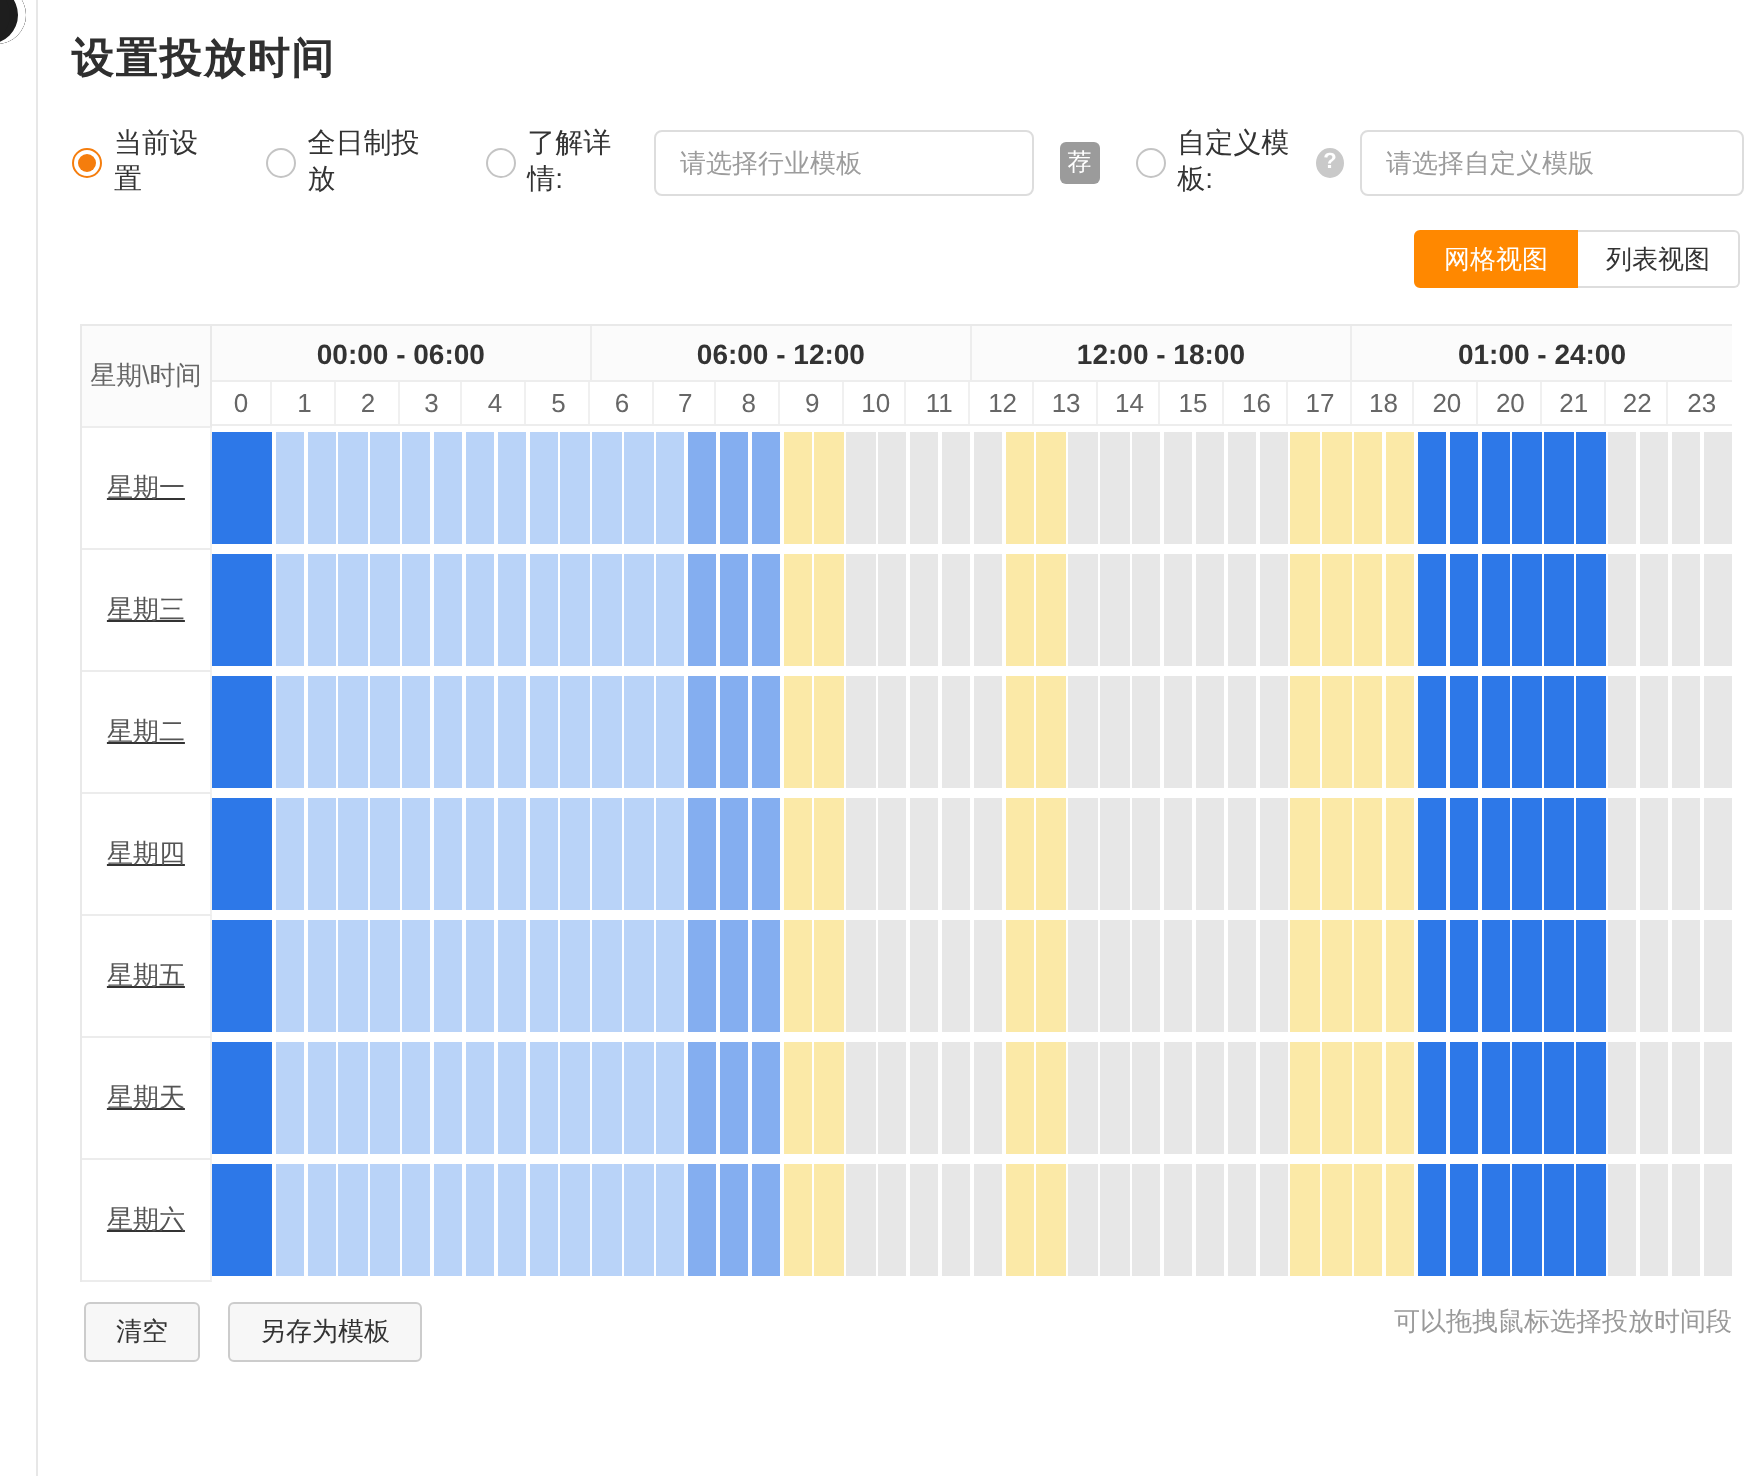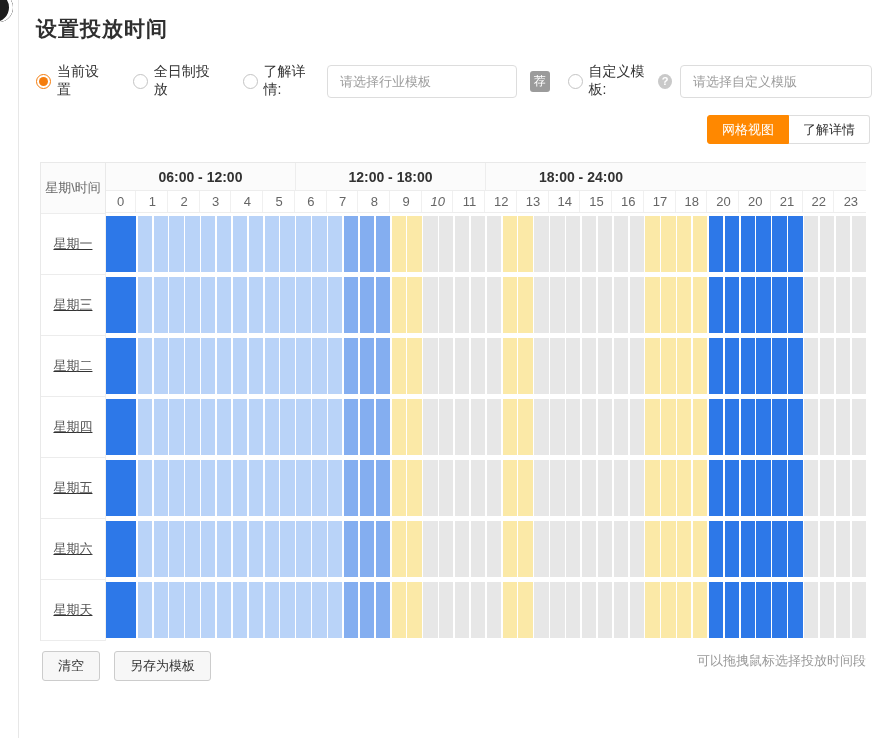--- a/index.html
+++ b/index.html
@@ -92,44 +92,45 @@
     <label class="radio" style="margin-left:18px">
       <span class="rb"></span>
       <span>自定义模板:</span>
     </label>
     <span class="help">?</span>
     <input class="combo" style="width: 192px;" type="text" readonly="" placeholder="请选择自定义模版">
   </div>
 
   <div class="view-toggle">
     <div class="vbtn active">网格视图</div>
-    <div class="vbtn inactive">了解详情</div>
+    <div class="vbtn inactive">列表视图</div>
   </div>
 
   <div class="table">
     <div class="thead">
       <div class="corner">星期\时间</div>
       <div class="head-right">
         <div class="group-row">
+            <div class="group-cell">00:00 - 06:00</div>
             <div class="group-cell">06:00 - 12:00</div>
             <div class="group-cell">12:00 - 18:00</div>
-            <div class="group-cell">18:00 - 24:00</div>
+            <div class="group-cell">01:00 - 24:00</div>
           </div>
         <div class="hour-row">
             <div class="hour-cell" style="grid-column: 1 / 3;">0</div>
             <div class="hour-cell" style="grid-column: 3 / 5;">1</div>
             <div class="hour-cell" style="grid-column: 5 / 7;">2</div>
             <div class="hour-cell" style="grid-column: 7 / 9;">3</div>
             <div class="hour-cell" style="grid-column: 9 / 11;">4</div>
             <div class="hour-cell" style="grid-column: 11 / 13;">5</div>
             <div class="hour-cell" style="grid-column: 13 / 15;">6</div>
             <div class="hour-cell" style="grid-column: 15 / 17;">7</div>
             <div class="hour-cell" style="grid-column: 17 / 19;">8</div>
             <div class="hour-cell" style="grid-column: 19 / 21;">9</div>
-            <div class="hour-cell" style="grid-column: 21 / 23; font-style: italic;">10</div>
+            <div class="hour-cell" style="grid-column: 21 / 23;">10</div>
             <div class="hour-cell" style="grid-column: 23 / 25;">11</div>
             <div class="hour-cell" style="grid-column: 25 / 27;">12</div>
             <div class="hour-cell" style="grid-column: 27 / 29;">13</div>
             <div class="hour-cell" style="grid-column: 29 / 31;">14</div>
             <div class="hour-cell" style="grid-column: 31 / 33;">15</div>
             <div class="hour-cell" style="grid-column: 33 / 35;">16</div>
             <div class="hour-cell" style="grid-column: 35 / 37;">17</div>
             <div class="hour-cell" style="grid-column: 37 / 39;">18</div>
             <div class="hour-cell" style="grid-column: 39 / 41;">20</div>
             <div class="hour-cell" style="grid-column: 41 / 43;">20</div>
@@ -394,73 +395,73 @@
             <div class="cell" style="background: rgb(45, 120, 232); grid-column: 42 / 43;"></div>
             <div class="cell" style="background: rgb(45, 120, 232); grid-column: 43 / 44;"></div>
             <div class="cell" style="background: rgb(45, 120, 232); grid-column: 44 / 45;"></div>
             <div class="cell" style="background: rgb(231, 231, 231); grid-column: 45 / 46;"></div>
             <div class="cell" style="background: rgb(231, 231, 231); grid-column: 46 / 47;"></div>
             <div class="cell" style="background: rgb(231, 231, 231); grid-column: 47 / 48;"></div>
             <div class="cell" style="background: rgb(231, 231, 231); grid-column: 48 / 49;"></div>
           </div>
         </div>
         <div class="day-row">
+          <div class="day-label">星期天</div>
+          <div class="cells">
+            <div class="cell" style="background: rgb(45, 120, 232); grid-column: 1 / 3;"></div>
+            <div class="cell" style="background: rgb(185, 211, 248); grid-column: 3 / 4;"></div>
+            <div class="cell" style="background: rgb(185, 211, 248); grid-column: 4 / 5;"></div>
+            <div class="cell" style="background: rgb(185, 211, 248); grid-column: 5 / 6;"></div>
+            <div class="cell" style="background: rgb(185, 211, 248); grid-column: 6 / 7;"></div>
+            <div class="cell" style="background: rgb(185, 211, 248); grid-column: 7 / 8;"></div>
+            <div class="cell" style="background: rgb(185, 211, 248); grid-column: 8 / 9;"></div>
+            <div class="cell" style="background: rgb(185, 211, 248); grid-column: 9 / 10;"></div>
+            <div class="cell" style="background: rgb(185, 211, 248); grid-column: 10 / 11;"></div>
+            <div class="cell" style="background: rgb(185, 211, 248); grid-column: 11 / 12;"></div>
+            <div class="cell" style="background: rgb(185, 211, 248); grid-column: 12 / 13;"></div>
+            <div class="cell" style="background: rgb(185, 211, 248); grid-column: 13 / 14;"></div>
+            <div class="cell" style="background: rgb(185, 211, 248); grid-column: 14 / 15;"></div>
+            <div class="cell" style="background: rgb(185, 211, 248); grid-column: 15 / 16;"></div>
+            <div class="cell" style="background: rgb(132, 174, 240); grid-column: 16 / 17;"></div>
+            <div class="cell" style="background: rgb(132, 174, 240); grid-column: 17 / 18;"></div>
+            <div class="cell" style="background: rgb(132, 174, 240); grid-column: 18 / 19;"></div>
+            <div class="cell" style="background: rgb(251, 233, 167); grid-column: 19 / 20;"></div>
+            <div class="cell" style="background: rgb(251, 233, 167); grid-column: 20 / 21;"></div>
+            <div class="cell" style="background: rgb(231, 231, 231); grid-column: 21 / 22;"></div>
+            <div class="cell" style="background: rgb(231, 231, 231); grid-column: 22 / 23;"></div>
+            <div class="cell" style="background: rgb(231, 231, 231); grid-column: 23 / 24;"></div>
+            <div class="cell" style="background: rgb(231, 231, 231); grid-column: 24 / 25;"></div>
+            <div class="cell" style="background: rgb(231, 231, 231); grid-column: 25 / 26;"></div>
+            <div class="cell" style="background: rgb(251, 233, 167); grid-column: 26 / 27;"></div>
+            <div class="cell" style="background: rgb(251, 233, 167); grid-column: 27 / 28;"></div>
+            <div class="cell" style="background: rgb(231, 231, 231); grid-column: 28 / 29;"></div>
+            <div class="cell" style="background: rgb(231, 231, 231); grid-column: 29 / 30;"></div>
+            <div class="cell" style="background: rgb(231, 231, 231); grid-column: 30 / 31;"></div>
+            <div class="cell" style="background: rgb(231, 231, 231); grid-column: 31 / 32;"></div>
+            <div class="cell" style="background: rgb(231, 231, 231); grid-column: 32 / 33;"></div>
+            <div class="cell" style="background: rgb(231, 231, 231); grid-column: 33 / 34;"></div>
+            <div class="cell" style="background: rgb(231, 231, 231); grid-column: 34 / 35;"></div>
+            <div class="cell" style="background: rgb(251, 233, 167); grid-column: 35 / 36;"></div>
+            <div class="cell" style="background: rgb(251, 233, 167); grid-column: 36 / 37;"></div>
+            <div class="cell" style="background: rgb(251, 233, 167); grid-column: 37 / 38;"></div>
+            <div class="cell" style="background: rgb(251, 233, 167); grid-column: 38 / 39;"></div>
+            <div class="cell" style="background: rgb(45, 120, 232); grid-column: 39 / 40;"></div>
+            <div class="cell" style="background: rgb(45, 120, 232); grid-column: 40 / 41;"></div>
+            <div class="cell" style="background: rgb(45, 120, 232); grid-column: 41 / 42;"></div>
+            <div class="cell" style="background: rgb(45, 120, 232); grid-column: 42 / 43;"></div>
+            <div class="cell" style="background: rgb(45, 120, 232); grid-column: 43 / 44;"></div>
+            <div class="cell" style="background: rgb(45, 120, 232); grid-column: 44 / 45;"></div>
+            <div class="cell" style="background: rgb(231, 231, 231); grid-column: 45 / 46;"></div>
+            <div class="cell" style="background: rgb(231, 231, 231); grid-column: 46 / 47;"></div>
+            <div class="cell" style="background: rgb(231, 231, 231); grid-column: 47 / 48;"></div>
+            <div class="cell" style="background: rgb(231, 231, 231); grid-column: 48 / 49;"></div>
+          </div>
+        </div>
+        <div class="day-row">
           <div class="day-label">星期六</div>
-          <div class="cells">
-            <div class="cell" style="background: rgb(45, 120, 232); grid-column: 1 / 3;"></div>
-            <div class="cell" style="background: rgb(185, 211, 248); grid-column: 3 / 4;"></div>
-            <div class="cell" style="background: rgb(185, 211, 248); grid-column: 4 / 5;"></div>
-            <div class="cell" style="background: rgb(185, 211, 248); grid-column: 5 / 6;"></div>
-            <div class="cell" style="background: rgb(185, 211, 248); grid-column: 6 / 7;"></div>
-            <div class="cell" style="background: rgb(185, 211, 248); grid-column: 7 / 8;"></div>
-            <div class="cell" style="background: rgb(185, 211, 248); grid-column: 8 / 9;"></div>
-            <div class="cell" style="background: rgb(185, 211, 248); grid-column: 9 / 10;"></div>
-            <div class="cell" style="background: rgb(185, 211, 248); grid-column: 10 / 11;"></div>
-            <div class="cell" style="background: rgb(185, 211, 248); grid-column: 11 / 12;"></div>
-            <div class="cell" style="background: rgb(185, 211, 248); grid-column: 12 / 13;"></div>
-            <div class="cell" style="background: rgb(185, 211, 248); grid-column: 13 / 14;"></div>
-            <div class="cell" style="background: rgb(185, 211, 248); grid-column: 14 / 15;"></div>
-            <div class="cell" style="background: rgb(185, 211, 248); grid-column: 15 / 16;"></div>
-            <div class="cell" style="background: rgb(132, 174, 240); grid-column: 16 / 17;"></div>
-            <div class="cell" style="background: rgb(132, 174, 240); grid-column: 17 / 18;"></div>
-            <div class="cell" style="background: rgb(132, 174, 240); grid-column: 18 / 19;"></div>
-            <div class="cell" style="background: rgb(251, 233, 167); grid-column: 19 / 20;"></div>
-            <div class="cell" style="background: rgb(251, 233, 167); grid-column: 20 / 21;"></div>
-            <div class="cell" style="background: rgb(231, 231, 231); grid-column: 21 / 22;"></div>
-            <div class="cell" style="background: rgb(231, 231, 231); grid-column: 22 / 23;"></div>
-            <div class="cell" style="background: rgb(231, 231, 231); grid-column: 23 / 24;"></div>
-            <div class="cell" style="background: rgb(231, 231, 231); grid-column: 24 / 25;"></div>
-            <div class="cell" style="background: rgb(231, 231, 231); grid-column: 25 / 26;"></div>
-            <div class="cell" style="background: rgb(251, 233, 167); grid-column: 26 / 27;"></div>
-            <div class="cell" style="background: rgb(251, 233, 167); grid-column: 27 / 28;"></div>
-            <div class="cell" style="background: rgb(231, 231, 231); grid-column: 28 / 29;"></div>
-            <div class="cell" style="background: rgb(231, 231, 231); grid-column: 29 / 30;"></div>
-            <div class="cell" style="background: rgb(231, 231, 231); grid-column: 30 / 31;"></div>
-            <div class="cell" style="background: rgb(231, 231, 231); grid-column: 31 / 32;"></div>
-            <div class="cell" style="background: rgb(231, 231, 231); grid-column: 32 / 33;"></div>
-            <div class="cell" style="background: rgb(231, 231, 231); grid-column: 33 / 34;"></div>
-            <div class="cell" style="background: rgb(231, 231, 231); grid-column: 34 / 35;"></div>
-            <div class="cell" style="background: rgb(251, 233, 167); grid-column: 35 / 36;"></div>
-            <div class="cell" style="background: rgb(251, 233, 167); grid-column: 36 / 37;"></div>
-            <div class="cell" style="background: rgb(251, 233, 167); grid-column: 37 / 38;"></div>
-            <div class="cell" style="background: rgb(251, 233, 167); grid-column: 38 / 39;"></div>
-            <div class="cell" style="background: rgb(45, 120, 232); grid-column: 39 / 40;"></div>
-            <div class="cell" style="background: rgb(45, 120, 232); grid-column: 40 / 41;"></div>
-            <div class="cell" style="background: rgb(45, 120, 232); grid-column: 41 / 42;"></div>
-            <div class="cell" style="background: rgb(45, 120, 232); grid-column: 42 / 43;"></div>
-            <div class="cell" style="background: rgb(45, 120, 232); grid-column: 43 / 44;"></div>
-            <div class="cell" style="background: rgb(45, 120, 232); grid-column: 44 / 45;"></div>
-            <div class="cell" style="background: rgb(231, 231, 231); grid-column: 45 / 46;"></div>
-            <div class="cell" style="background: rgb(231, 231, 231); grid-column: 46 / 47;"></div>
-            <div class="cell" style="background: rgb(231, 231, 231); grid-column: 47 / 48;"></div>
-            <div class="cell" style="background: rgb(231, 231, 231); grid-column: 48 / 49;"></div>
-          </div>
-        </div>
-        <div class="day-row">
-          <div class="day-label">星期天</div>
           <div class="cells">
             <div class="cell" style="background: rgb(45, 120, 232); grid-column: 1 / 3;"></div>
             <div class="cell" style="background: rgb(185, 211, 248); grid-column: 3 / 4;"></div>
             <div class="cell" style="background: rgb(185, 211, 248); grid-column: 4 / 5;"></div>
             <div class="cell" style="background: rgb(185, 211, 248); grid-column: 5 / 6;"></div>
             <div class="cell" style="background: rgb(185, 211, 248); grid-column: 6 / 7;"></div>
             <div class="cell" style="background: rgb(185, 211, 248); grid-column: 7 / 8;"></div>
             <div class="cell" style="background: rgb(185, 211, 248); grid-column: 8 / 9;"></div>
             <div class="cell" style="background: rgb(185, 211, 248); grid-column: 9 / 10;"></div>
             <div class="cell" style="background: rgb(185, 211, 248); grid-column: 10 / 11;"></div>

